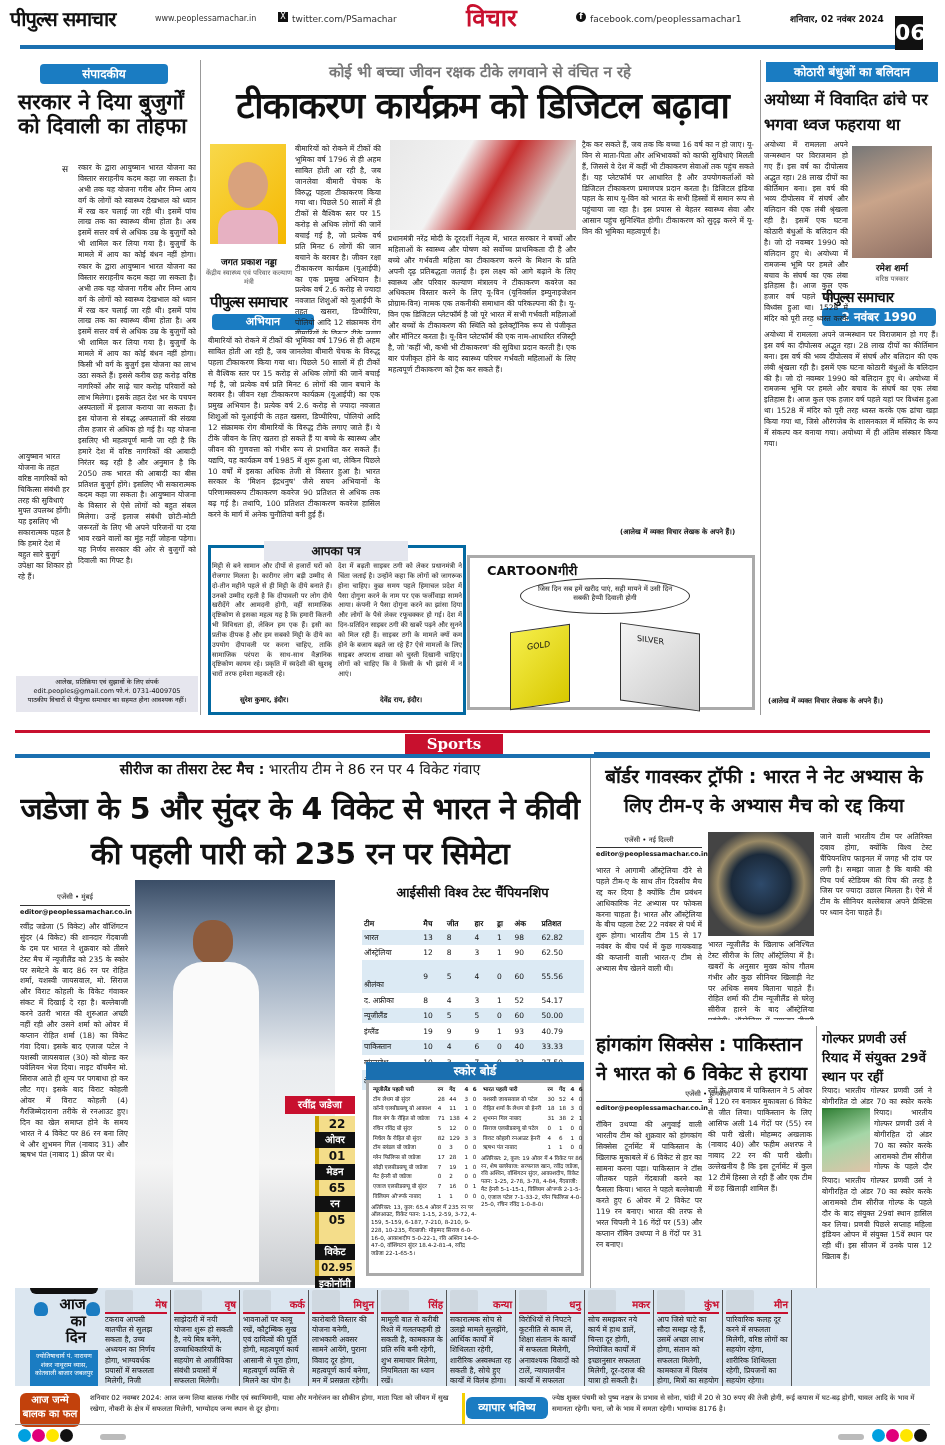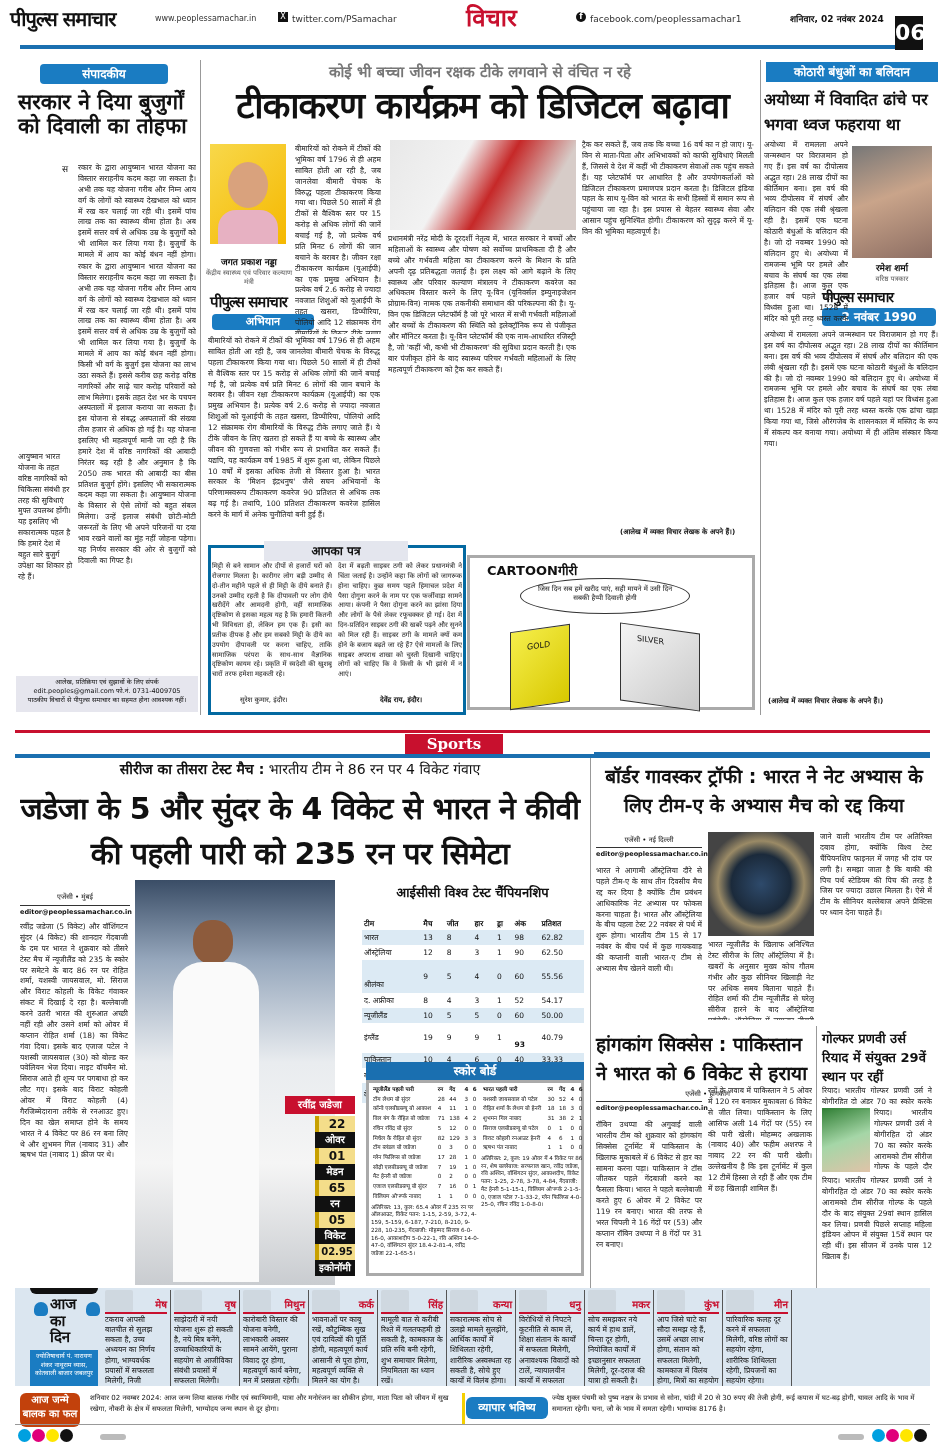--- a/index.html
+++ b/index.html
@@ -74,21 +74,21 @@
 <div class="abs col" style="left:208px;top:336px;width:172px;height:208px">बीमारियों को रोकने में टीकों की भूमिका वर्ष 1796 से ही अहम साबित होती आ रही है, जब जानलेवा बीमारी चेचक के विरुद्ध पहला टीकाकरण किया गया था। पिछले 50 सालों में ही टीकों से वैश्विक स्तर पर 15 करोड़ से अधिक लोगों की जानें बचाई गई है, जो प्रत्येक वर्ष प्रति मिनट 6 लोगों की जान बचाने के बराबर है। जीवन रक्षा टीकाकरण कार्यक्रम (यूआईपी) का एक प्रमुख अभियान है। प्रत्येक वर्ष 2.6 करोड़ से ज्यादा नवजात शिशुओं को यूआईपी के तहत खसरा, डिप्थीरिया, पोलियो आदि 12 संक्रामक रोग बीमारियों के विरुद्ध टीके लगाए जाते हैं। ये टीके जीवन के लिए खतरा हो सकते हैं या बच्चे के स्वास्थ्य और जीवन की गुणवत्ता को गंभीर रूप से प्रभावित कर सकते हैं। यद्यपि, यह कार्यक्रम वर्ष 1985 में शुरू हुआ था, लेकिन पिछले 10 वर्षों में इसका अधिक तेजी से विस्तार हुआ है। भारत सरकार के 'मिशन इंद्रधनुष' जैसे सघन अभियानों के परिणामस्वरूप टीकाकरण कवरेज 90 प्रतिशत से अधिक तक बढ़ गई है। तथापि, 100 प्रतिशत टीकाकरण कवरेज हासिल करने के मार्ग में अनेक चुनौतियां बनी हुई हैं।</div>
 
 <div class="abs" style="left:390px;top:140px;width:186px;height:90px;background:linear-gradient(120deg,#e8e8e8 0%,#f2f2f2 35%,#c62828 55%,#d7ccc8 80%)"></div>
 <div class="abs col" style="left:388px;top:234px;width:188px;height:306px">प्रधानमंत्री नरेंद्र मोदी के दूरदर्शी नेतृत्व में, भारत सरकार ने बच्चों और महिलाओं के स्वास्थ्य और पोषण को सर्वोच्च प्राथमिकता दी है और बच्चे और गर्भवती महिला का टीकाकरण करने के मिशन के प्रति अपनी दृढ़ प्रतिबद्धता जताई है। इस लक्ष्य को आगे बढ़ाने के लिए स्वास्थ्य और परिवार कल्याण मंत्रालय ने टीकाकरण कवरेज का अधिकतम विस्तार करने के लिए यू-विन (यूनिवर्सल इम्युनाइजेशन प्रोग्राम-विन) नामक एक तकनीकी समाधान की परिकल्पना की है। यू-विन एक डिजिटल प्लेटफॉर्म है जो पूरे भारत में सभी गर्भवती महिलाओं और बच्चों के टीकाकरण की स्थिति को इलेक्ट्रॉनिक रूप से पंजीकृत और मॉनिटर करता है। यू-विन प्लेटफॉर्म की एक नाम-आधारित रजिस्ट्री है, जो 'कहीं भी, कभी भी टीकाकरण' की सुविधा प्रदान करती है। एक बार पंजीकृत होने के बाद स्वास्थ्य परिचर गर्भवती महिलाओं के लिए महत्वपूर्ण टीकाकरण को ट्रैक कर सकते हैं।</div>
 <div class="abs col" style="left:582px;top:140px;width:172px;height:400px">ट्रैक कर सकते हैं, जब तक कि बच्चा 16 वर्ष का न हो जाए। यू-विन से माता-पिता और अभिभावकों को काफी सुविधाएं मिलती हैं, जिससे वे देश में कहीं भी टीकाकरण सेवाओं तक पहुंच सकते हैं। यह प्लेटफॉर्म पर आधारित है और उपयोगकर्ताओं को डिजिटल टीकाकरण प्रमाणपत्र प्रदान करता है। डिजिटल इंडिया पहल के साथ यू-विन को भारत के सभी हिस्सों में समान रूप से पहुंचाया जा रहा है। इस प्रयास से बेहतर स्वास्थ्य सेवा और आसान पहुंच सुनिश्चित होगी। टीकाकरण को सुदृढ़ करने में यू-विन की भूमिका महत्वपूर्ण है।</div>
 <div class="abs" style="left:620px;top:528px;font-size:7px;font-weight:bold">(आलेख में व्यक्त विचार लेखक के अपने हैं।)</div>
 
 <div class="abs box" style="left:208px;top:545px;width:258px;height:170px"></div>
 <div class="abs" style="left:264px;top:541px;width:144px;height:20px;background:#e4e6ee;text-align:center;font-weight:bold;font-size:12px;line-height:20px">आपका पत्र</div>
 <div class="abs col" style="left:212px;top:562px;width:120px;height:132px;font-size:6.8px">मिट्टी से बने सामान और दीपों से हजारों घरों को रोजगार मिलता है। कारीगर लोग बड़ी उम्मीद से दो-तीन महीने पहले से ही मिट्टी के दीये बनाते हैं। उनको उम्मीद रहती है कि दीपावली पर लोग दीये खरीदेंगे और आमदनी होगी, वहीं सामाजिक दृष्टिकोण से इसका महत्व यह है कि हमारी कितनी भी विविधता हो, लेकिन हम एक हैं। इसी का प्रतीक दीपक है और हम सबको मिट्टी के दीये का उपयोग दीपावली पर करना चाहिए, ताकि सामाजिक परंपरा के साथ-साथ वैज्ञानिक दृष्टिकोण कायम रहे। प्रकृति में स्वदेशी की खुशबू चारों तरफ हमेशा महकती रहे।</div>
-<div class="abs" style="left:240px;top:696px;font-size:7px;font-weight:normal">सुरेश कुमार, इंदौर।</div>
+<div class="abs" style="left:240px;top:696px;font-size:7px;font-weight:bold">सुरेश कुमार, इंदौर।</div>
 <div class="abs col" style="left:338px;top:562px;width:124px;height:132px;font-size:6.8px">देश में बढ़ती साइबर ठगी को लेकर प्रधानमंत्री ने चिंता जताई है। उन्होंने कहा कि लोगों को जागरूक होना चाहिए। कुछ समय पहले हिमाचल प्रदेश में पैसा दोगुना करने के नाम पर एक फर्जीवाड़ा सामने आया। कंपनी ने पैसा दोगुना करने का झांसा दिया और लोगों के पैसे लेकर रफूचक्कर हो गई। देश में दिन-प्रतिदिन साइबर ठगी की खबरें पढ़ने और सुनने को मिल रही हैं। साइबर ठगी के मामले क्यों कम होने के बजाय बढ़ते जा रहे हैं? ऐसे मामलों के लिए साइबर अपराध शाखा को चुस्ती दिखानी चाहिए। लोगों को चाहिए कि वे किसी के भी झांसे में न आएं।</div>
 <div class="abs" style="left:380px;top:696px;font-size:7px;font-weight:bold">देवेंद्र राय, इंदौर।</div>
 
 <div class="abs box" style="left:467px;top:555px;width:288px;height:155px;border-color:#aaa">
   <div style="position:absolute;left:14px;top:4px;font-weight:bold;font-size:13px;background:#fff;padding:0 3px">CARTOONगीरी</div>
   <div style="position:absolute;left:50px;top:20px;width:170px;height:36px;border:1px solid #333;border-radius:50%;font-size:7px;text-align:center;padding:6px 10px;line-height:1.3">जिस दिन सब हमें खरीद पाएं, सही मायने में उसी दिन सबकी हैप्पी दिवाली होगी</div>
   <div style="position:absolute;left:40px;top:70px;width:60px;height:78px;background:linear-gradient(135deg,#f5ee4a,#d8c800);border:1px solid #333;transform:skewY(-8deg)">
     <div style="font-size:8px;margin:12px 0 0 16px">GOLD</div>
   </div>
   <div style="position:absolute;left:150px;top:70px;width:80px;height:78px;background:linear-gradient(135deg,#f5f5f5,#c8c8c8);border:1px solid #333;transform:skewY(8deg)">
@@ -127,21 +127,21 @@
   <div style="position:absolute;left:38px;top:82px;width:86px;height:320px;background:#fafafa;border-radius:30px 30px 0 0"></div>
 </div>
 <div class="abs" style="left:285px;top:1096px;width:70px;height:18px;background:#c8102e;color:#fff;font-weight:bold;font-size:10px;text-align:center;line-height:18px">रवींद्र जडेजा</div>
 <div class="abs" style="left:315px;top:1116px;width:40px">
   <div class="stat-val" style="height:16px;line-height:16px">22</div>
   <div class="stat-lab" style="height:16px;line-height:16px">ओवर</div>
   <div class="stat-val" style="height:16px;line-height:16px">01</div>
   <div class="stat-lab" style="height:16px;line-height:16px">मेडन</div>
   <div class="stat-val" style="height:16px;line-height:16px">65</div>
   <div class="stat-lab" style="height:16px;line-height:16px">रन</div>
-  <div class="stat-val" style="height:16px;line-height:16px">05</div>
+  <div class="stat-val" style="height:32px;line-height:16px">05</div>
   <div class="stat-lab" style="height:16px;line-height:16px">विकेट</div>
   <div class="stat-val" style="height:16px;line-height:16px;font-size:10px">02.95</div>
   <div class="stat-lab" style="height:16px;line-height:16px">इकोनॉमी</div>
 </div>
 
 <div class="abs" style="left:360px;top:884px;width:225px;font-weight:bold;font-size:13px;text-align:center">आईसीसी विश्व टेस्ट चैंपियनशिप</div>
 <div class="abs" style="left:362px;top:918px;width:222px">
   <table class="tbl" id="wtc-tbl">
     <thead>
         <tr>
@@ -199,21 +199,21 @@
           <td style="padding-top: 2.5px; padding-bottom: 2.5px;">0</td>
           <td style="padding-top: 2.5px; padding-bottom: 2.5px;">60</td>
           <td style="padding-top: 2.5px; padding-bottom: 2.5px;">50.00</td>
         </tr>
         <tr>
           <td style="padding-top: 2.5px; padding-bottom: 2.5px;">इंग्लैंड</td>
           <td style="padding-top: 2.5px; padding-bottom: 2.5px;">19</td>
           <td style="padding-top: 2.5px; padding-bottom: 2.5px;">9</td>
           <td style="padding-top: 2.5px; padding-bottom: 2.5px;">9</td>
           <td style="padding-top: 2.5px; padding-bottom: 2.5px;">1</td>
-          <td style="padding-top: 17px; padding-bottom: 2.5px; font-weight: bold;">93</td>
+          <td style="padding-top: 4px; padding-bottom: 2.5px;">93</td>
           <td style="padding-top: 2.5px; padding-bottom: 2.5px;">40.79</td>
         </tr>
         <tr class="alt">
           <td style="padding-top: 2.5px; padding-bottom: 2.5px;">पाकिस्तान</td>
           <td style="padding-top: 2.5px; padding-bottom: 2.5px;">10</td>
           <td style="padding-top: 2.5px; padding-bottom: 2.5px;">4</td>
           <td style="padding-top: 2.5px; padding-bottom: 2.5px;">6</td>
           <td style="padding-top: 2.5px; padding-bottom: 2.5px;">0</td>
           <td style="padding-top: 2.5px; padding-bottom: 2.5px;">40</td>
           <td style="padding-top: 2.5px; padding-bottom: 2.5px;">33.33</td>
@@ -422,21 +422,21 @@
 <div class="abs hl" style="left:822px;top:1030px;width:112px;font-size:13px;line-height:1.45">गोल्फर प्रणवी उर्स रियाद में संयुक्त 29वें स्थान पर रहीं</div>
 <div class="abs col" style="left:822px;top:1086px;width:110px;height:18px">रियाद। भारतीय गोल्फर प्रणवी उर्स ने बोगीरहित दो अंडर 70 का स्कोर करके आरामको टीम सीरीज गोल्फ के पहले दौर के बाद संयुक्त 29वां स्थान हासिल कर लिया। प्रणवी पिछले सप्ताह महिला इंडियन ओपन में संयुक्त 15वें स्थान पर रही थीं। इस सीजन में उनके पास 12 खिताब हैं।</div>
 <div class="abs" style="left:822px;top:1108px;width:48px;height:64px;background:linear-gradient(160deg,#2e7d32,#a5d6a7 50%,#e0c3a8)"></div>
 <div class="abs col" style="left:874px;top:1108px;width:58px;height:64px">रियाद। भारतीय गोल्फर प्रणवी उर्स ने बोगीरहित दो अंडर 70 का स्कोर करके आरामको टीम सीरीज गोल्फ के पहले दौर के बाद संयुक्त 29वां स्थान हासिल कर लिया। प्रणवी पिछले सप्ताह महिला इंडियन ओपन में संयुक्त 15वें स्थान पर रही थीं। इस सीजन में उनके पास 12 खिताब हैं।</div>
 <div class="abs col" style="left:822px;top:1176px;width:110px;height:108px">रियाद। भारतीय गोल्फर प्रणवी उर्स ने बोगीरहित दो अंडर 70 का स्कोर करके आरामको टीम सीरीज गोल्फ के पहले दौर के बाद संयुक्त 29वां स्थान हासिल कर लिया। प्रणवी पिछले सप्ताह महिला इंडियन ओपन में संयुक्त 15वें स्थान पर रही थीं। इस सीजन में उनके पास 12 खिताब हैं।</div>
 
 <div class="abs" style="left:15px;top:1288px;width:915px;height:98px;background:#dbe6f0"></div>
 <div class="abs" style="left:30px;top:1288px;width:68px;height:6px;background:#111;border-radius:0 0 6px 6px"></div>
 <div class="abs" style="left:34px;top:1302px;width:14px;height:14px;background:#1a7cc2;border-radius:50% 50% 30% 30%"></div>
 <div class="abs" style="left:86px;top:1302px;width:14px;height:14px;background:#1a7cc2;border-radius:50% 50% 30% 30%"></div>
-<div class="abs" style="left:50px;top:1296px;width:36px;text-align:left;font-weight:bold;font-size:15px;line-height:1.1">
+<div class="abs" style="left:50px;top:1296px;width:36px;text-align:right;font-weight:bold;font-size:15px;line-height:1.1">
   <div>आज</div>
   <div>का</div>
   <div>दिन</div>
 </div>
 <div class="abs" style="left:30px;top:1350px;width:68px;height:36px;background:#1a7cc2;color:#fff;font-size:6.3px;text-align:center;line-height:1.35;padding:2px">ज्योतिषाचार्य पं. नारायण शंकर नाथूराम व्यास, कोतवाली बाजार जबलपुर</div>
 
 <div class="abs" style="left:102px;top:1290px;width:828px;height:96px;display:flex" id="rashi-grid">
     <div class="rashi" style="width: 69px;">
       <div style="height:22px;position:relative">
         <span class="rashi-icon"></span>
@@ -447,30 +447,30 @@
     <div class="rashi" style="width: 69px;">
       <div style="height:22px;position:relative">
         <span class="rashi-icon"></span>
         <div class="rashi-name" style="padding-top:8px">वृष</div>
       </div>
       <div style="margin-top:3px">साझेदारी में नयी योजना शुरू हो सकती है, नये मित्र बनेंगे, उच्चाधिकारियों के सहयोग से आजीविका संबंधी प्रयासों में सफलता मिलेगी।</div>
     </div>
     <div class="rashi" style="width: 69px;">
       <div style="height:22px;position:relative">
         <span class="rashi-icon"></span>
+        <div class="rashi-name" style="padding-top:8px">कर्क</div>
+      </div>
+      <div style="margin-top:3px">भावनाओं पर काबू रखें, कौटुम्बिक सुख एवं दायित्वों की पूर्ति होगी, महत्वपूर्ण कार्य आसानी से पूरा होगा, महत्वपूर्ण व्यक्ति से मिलने का योग है।</div>
+    </div>
+    <div class="rashi" style="width: 69px;">
+      <div style="height:22px;position:relative">
+        <span class="rashi-icon"></span>
         <div class="rashi-name" style="padding-top:8px">मिथुन</div>
       </div>
       <div style="margin-top:3px">कारोबारी विस्तार की योजना बनेगी, लाभकारी अवसर सामने आयेंगे, पुराना विवाद दूर होगा, महत्वपूर्ण कार्य बनेगा, मन में प्रसन्नता रहेगी।</div>
-    </div>
-    <div class="rashi" style="width: 69px;">
-      <div style="height:22px;position:relative">
-        <span class="rashi-icon"></span>
-        <div class="rashi-name" style="padding-top:8px">कर्क</div>
-      </div>
-      <div style="margin-top:3px">भावनाओं पर काबू रखें, कौटुम्बिक सुख एवं दायित्वों की पूर्ति होगी, महत्वपूर्ण कार्य आसानी से पूरा होगा, महत्वपूर्ण व्यक्ति से मिलने का योग है।</div>
     </div>
     <div class="rashi" style="width: 69px;">
       <div style="height:22px;position:relative">
         <span class="rashi-icon"></span>
         <div class="rashi-name" style="padding-top:8px">सिंह</div>
       </div>
       <div style="margin-top:3px">मामूली बात से करीबी रिश्ते में गलतफहमी हो सकती है, कामकाज के प्रति रुचि बनी रहेगी, शुभ समाचार मिलेगा, नियमितता का ध्यान रखें।</div>
     </div>
     <div class="rashi" style="width: 69px;">
       <div style="height:22px;position:relative">

